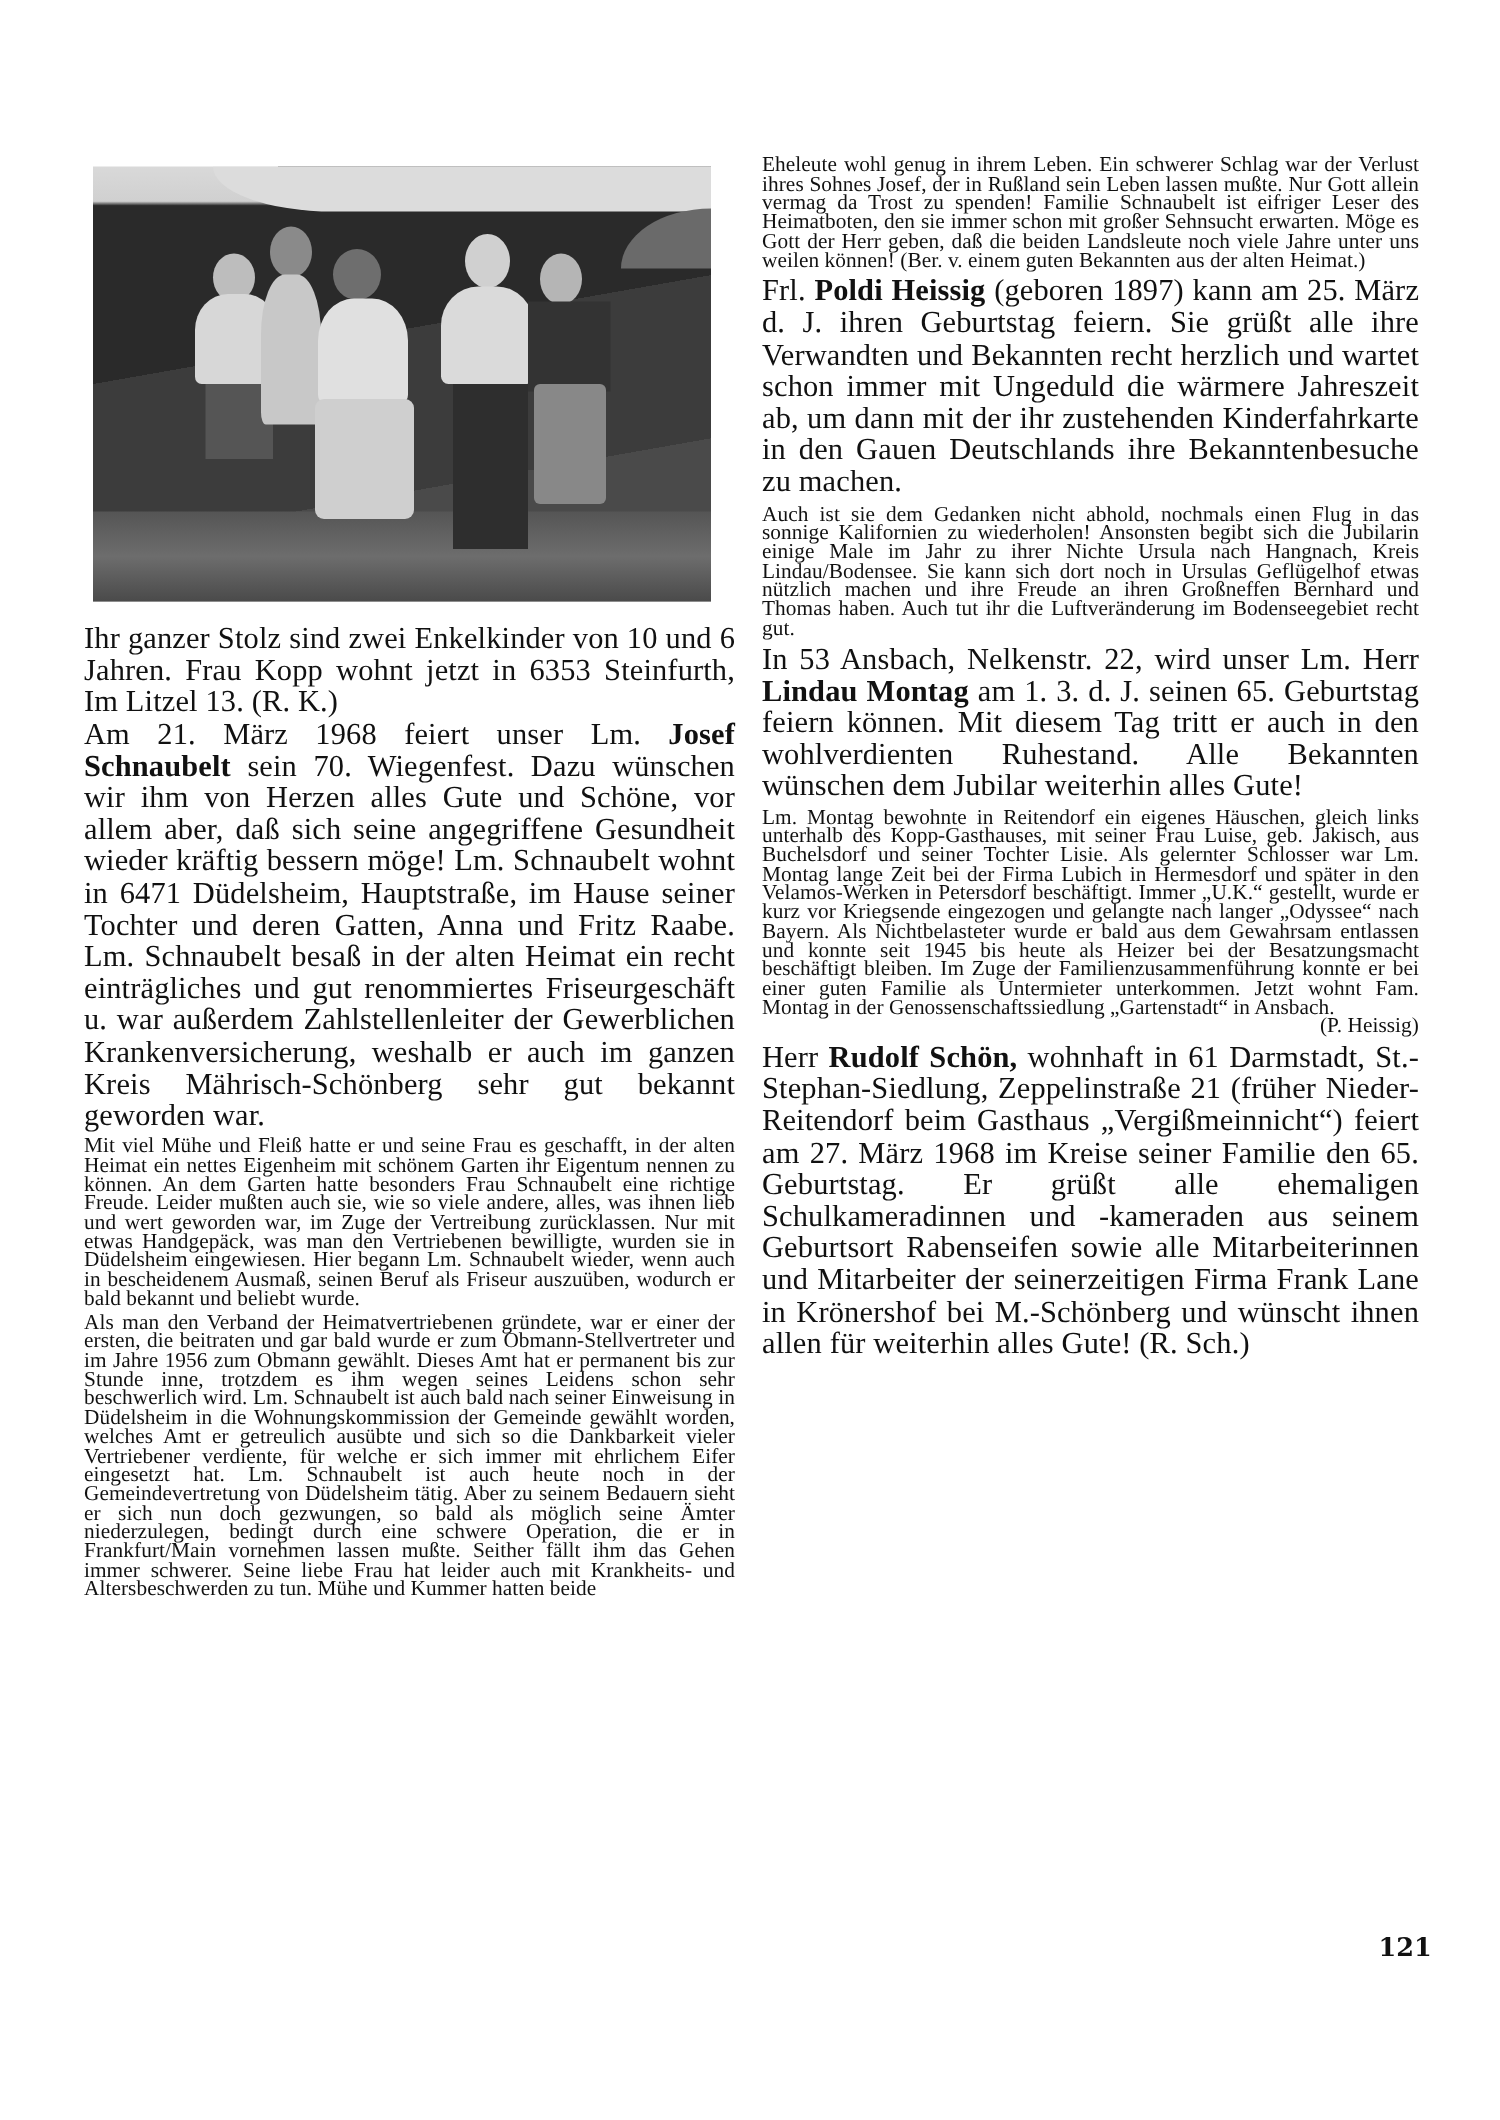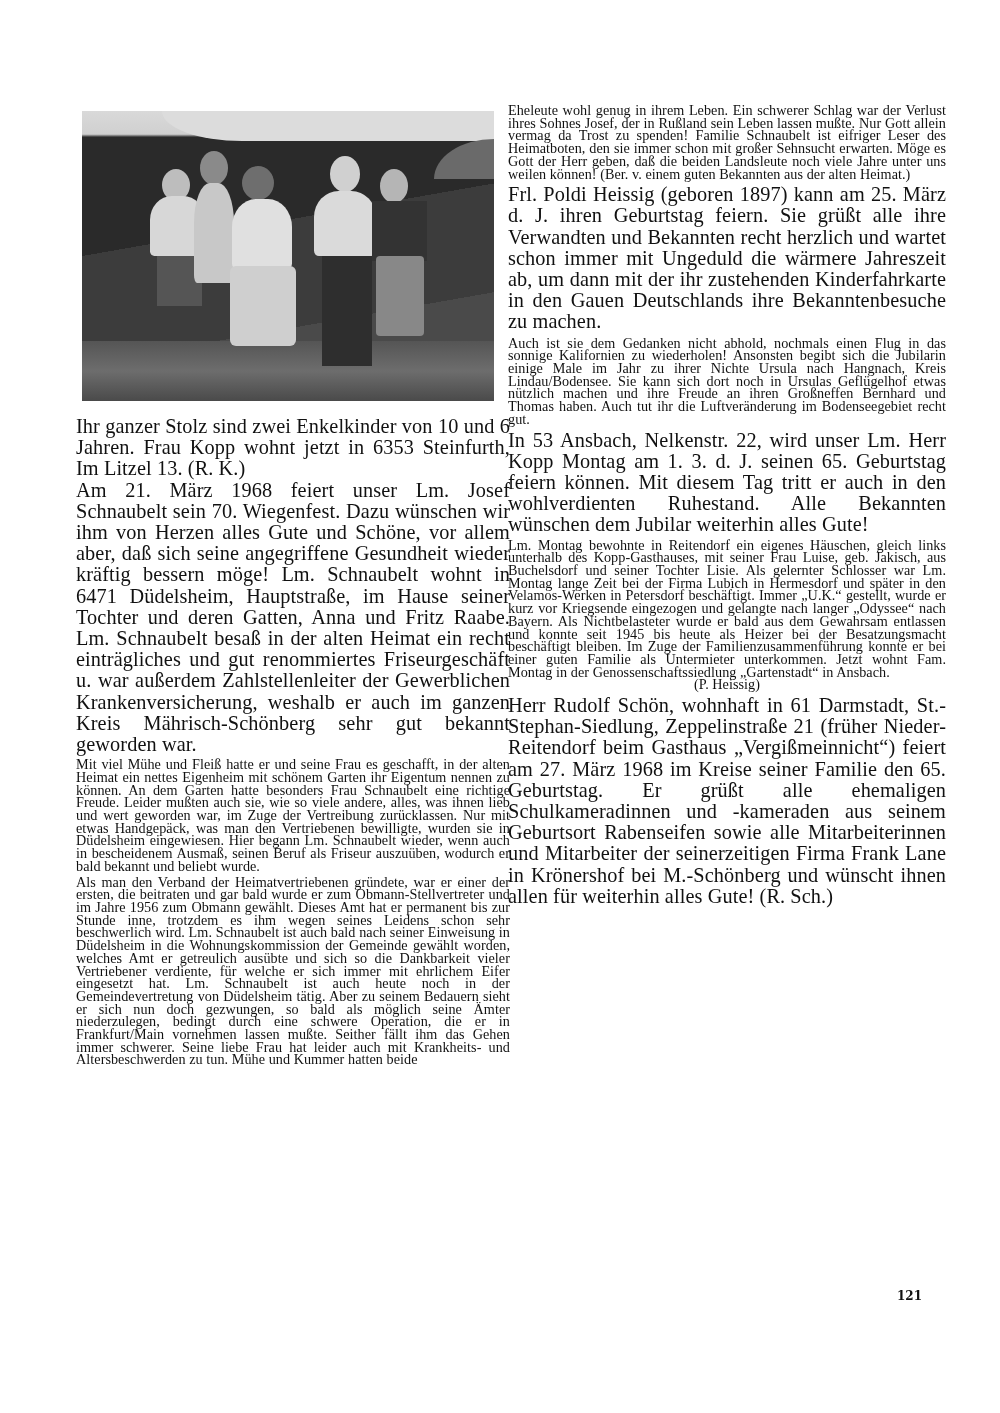--- a/index.html
+++ b/index.html
@@ -1,41 +1,41 @@
 <!DOCTYPE html>
 <html><head>
 <meta charset="utf-8">
 <style>
   html, body { margin: 0; padding: 0; background: #ffffff; }
   body { width: 1000px; height: 1413px; position: relative; overflow: hidden; color: #111; }
   .page { position: absolute; left: 0; top: 0; width: 1000px; height: 1413px; }
   .col { position: absolute; top: 104px; }
-  .col-left { left: 76px; width: 434px; }
+  .col-left { left: 56px; width: 434px; }
   .col-right { left: 508px; width: 438px; }
   .p-big { font-family: "Liberation Serif", "DejaVu Serif", serif; font-size: 20.3px; line-height: 21.2px; margin: 0; text-align: justify; letter-spacing: 0.1px; }
   .p-small { font-family: "Liberation Serif", "DejaVu Serif", serif; font-size: 14.2px; line-height: 12.7px; margin: 0; text-align: justify; letter-spacing: 0.05px; }
   .gap { height: 4px; }
   .gap-s { height: 3px; }
-  b { font-weight: normal; }
+  b { font-weight: bold; }
   .photo {
     width: 412px; height: 290px; margin: 7px 0 0 6px;
     background:
       radial-gradient(ellipse 40px 22px at 65% 92%, #3a3a3a, transparent),
       linear-gradient(180deg, #d9d9d9 0%, #d0d0d0 8%, transparent 9%),
       linear-gradient(170deg, transparent 0 6%, #2a2a2a 6% 40%, #3c3c3c 40% 70%, #4a4a4a 70% 100%);
     position: relative; overflow: hidden;
   }
   .photo .sky { position: absolute; top: 0; left: 80px; right: 0; height: 30px; background: #dcdcdc; border-bottom-left-radius: 80px 30px; }
   .photo .hill { position: absolute; top: 28px; right: 0; width: 60px; height: 40px; background: #6a6a6a; border-top-left-radius: 60px 40px; }
   .photo .fig { position: absolute; background: #d7d7d7; border-radius: 40% 40% 8% 8%; }
   .photo .head { position: absolute; background: #bdbdbd; border-radius: 50%; }
   .photo .dark { position: absolute; background: #2e2e2e; }
   .photo .ground { position: absolute; left: 0; right: 0; bottom: 0; height: 60px; background: linear-gradient(180deg, #555 0%, #6d6d6d 50%, #4a4a4a 100%); }
-  .signature { text-align: center; }
-  .pagenum { position: absolute; left: 897px; top: 1289px; font-family: "DejaVu Serif", serif; font-size: 12px; font-weight: bold; }
+  .signature { text-align: right; }
+  .pagenum { position: absolute; left: 919px; top: 1289px; font-family: "DejaVu Serif", serif; font-size: 17px; font-weight: bold; }
 </style>
 </head>
 <body>
 
 <div class="page">
 
   <div class="col col-left">
     <div class="photo" title="Family group photo of five people standing in a garden in front of a wooded hill">
       <div class="sky"></div>
       <div class="hill"></div>
@@ -71,21 +71,21 @@
     <p class="p-small">Als man den Verband der Heimatvertriebenen gründete, war er einer der ersten, die beitraten und gar bald wurde er zum Obmann-Stellvertreter und im Jahre 1956 zum Obmann gewählt. Dieses Amt hat er permanent bis zur Stunde inne, trotzdem es ihm wegen seines Leidens schon sehr beschwerlich wird. Lm. Schnaubelt ist auch bald nach seiner Einweisung in Düdelsheim in die Wohnungskommission der Gemeinde gewählt worden, welches Amt er getreulich ausübte und sich so die Dankbarkeit vieler Vertriebener verdiente, für welche er sich immer mit ehrlichem Eifer eingesetzt hat. Lm. Schnaubelt ist auch heute noch in der Gemeindevertretung von Düdelsheim tätig. Aber zu seinem Bedauern sieht er sich nun doch gezwungen, so bald als möglich seine Ämter niederzulegen, bedingt durch eine schwere Operation, die er in Frankfurt/Main vornehmen lassen mußte. Seither fällt ihm das Gehen immer schwerer. Seine liebe Frau hat leider auch mit Krankheits- und Altersbeschwerden zu tun. Mühe und Kummer hatten beide</p>
   </div>
 
   <div class="col col-right">
     <p class="p-small">Eheleute wohl genug in ihrem Leben. Ein schwerer Schlag war der Verlust ihres Sohnes Josef, der in Rußland sein Leben lassen mußte. Nur Gott allein vermag da Trost zu spenden! Familie Schnaubelt ist eifriger Leser des Heimatboten, den sie immer schon mit großer Sehnsucht erwarten. Möge es Gott der Herr geben, daß die beiden Landsleute noch viele Jahre unter uns weilen können! (Ber. v. einem guten Bekannten aus der alten Heimat.)</p>
     <div class="gap"></div>
     <p class="p-big"><span>Frl. </span><b>Poldi Heissig</b><span> (geboren 1897) kann am 25. März d. J. ihren Geburtstag feiern. Sie grüßt alle ihre Verwandten und Bekannten recht herzlich und wartet schon immer mit Ungeduld die wärmere Jahreszeit ab, um dann mit der ihr zustehenden Kinderfahrkarte in den Gauen Deutschlands ihre Bekanntenbesuche zu machen.</span></p>
     <div class="gap"></div>
     <p class="p-small">Auch ist sie dem Gedanken nicht abhold, nochmals einen Flug in das sonnige Kalifornien zu wiederholen! Ansonsten begibt sich die Jubilarin einige Male im Jahr zu ihrer Nichte Ursula nach Hangnach, Kreis Lindau/Bodensee. Sie kann sich dort noch in Ursulas Geflügelhof etwas nützlich machen und ihre Freude an ihren Großneffen Bernhard und Thomas haben. Auch tut ihr die Luftveränderung im Bodenseegebiet recht gut.</p>
     <div class="gap"></div>
-    <p class="p-big"><span>In 53 Ansbach, Nelkenstr. 22, wird unser Lm. Herr </span><b>Kopp Montag</b><span> am 1. 3. d. J. seinen 65. Geburtstag feiern können. Mit diesem Tag tritt er auch in den wohlverdienten Ruhestand. Alle Bekannten wünschen dem Jubilar weiterhin alles Gute!</span></p>
+    <p class="p-big"><span>In 53 Ansbach, Nelkenstr. 22, wird unser Lm. Herr </span><b>Lindau Montag</b><span> am 1. 3. d. J. seinen 65. Geburtstag feiern können. Mit diesem Tag tritt er auch in den wohlverdienten Ruhestand. Alle Bekannten wünschen dem Jubilar weiterhin alles Gute!</span></p>
     <div class="gap-s"></div>
     <p class="p-small">Lm. Montag bewohnte in Reitendorf ein eigenes Häuschen, gleich links unterhalb des Kopp-Gasthauses, mit seiner Frau Luise, geb. Jakisch, aus Buchelsdorf und seiner Tochter Lisie. Als gelernter Schlosser war Lm. Montag lange Zeit bei der Firma Lubich in Hermesdorf und später in den Velamos-Werken in Petersdorf beschäftigt. Immer „U.K.“ gestellt, wurde er kurz vor Kriegsende eingezogen und gelangte nach langer „Odyssee“ nach Bayern. Als Nichtbelasteter wurde er bald aus dem Gewahrsam entlassen und konnte seit 1945 bis heute als Heizer bei der Besatzungsmacht beschäftigt bleiben. Im Zuge der Familienzusammenführung konnte er bei einer guten Familie als Untermieter unterkommen. Jetzt wohnt Fam. Montag in der Genossenschaftssiedlung „Gartenstadt“ in Ansbach.</p>
     <p class="p-small signature">(P. Heissig)</p>
     <div class="gap"></div>
     <p class="p-big"><span>Herr </span><b>Rudolf Schön,</b><span> wohnhaft in 61 Darmstadt, St.-Stephan-Siedlung, Zeppelinstraße 21 (früher Nieder-Reitendorf beim Gasthaus „Vergißmeinnicht“) feiert am 27. März 1968 im Kreise seiner Familie den 65. Geburtstag. Er grüßt alle ehemaligen Schulkameradinnen und -kameraden aus seinem Geburtsort Rabenseifen sowie alle Mitarbeiterinnen und Mitarbeiter der seinerzeitigen Firma Frank Lane in Krönershof bei M.-Schönberg und wünscht ihnen allen für weiterhin alles Gute! (R. Sch.)</span></p>
   </div>
 
   <div class="pagenum">121</div>
 </div>
 

